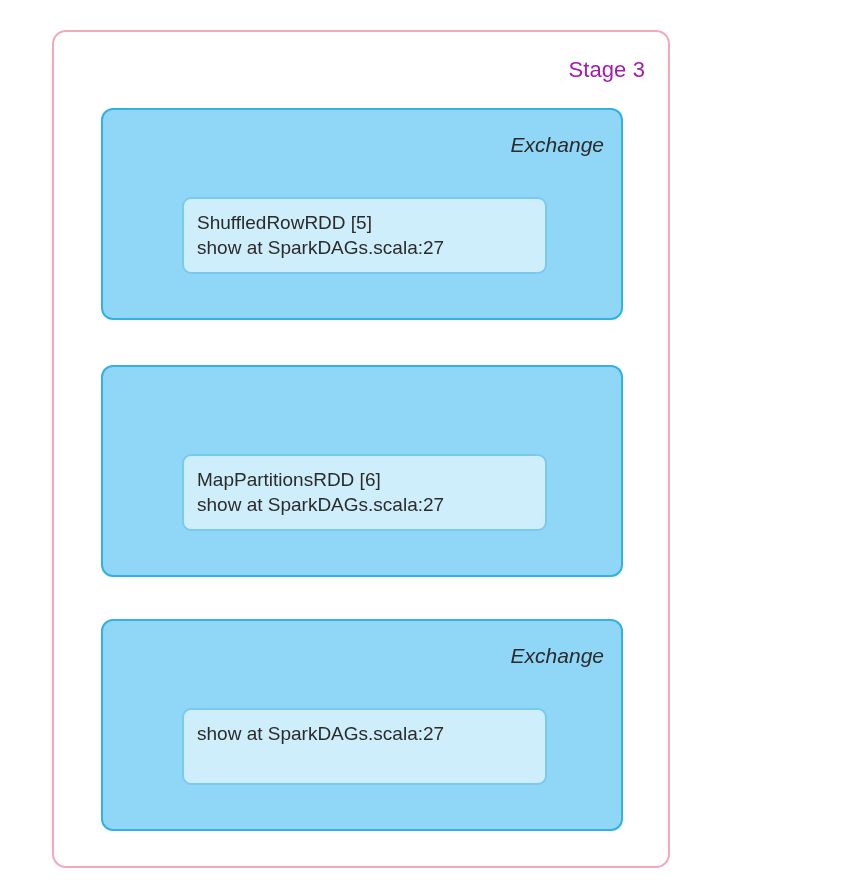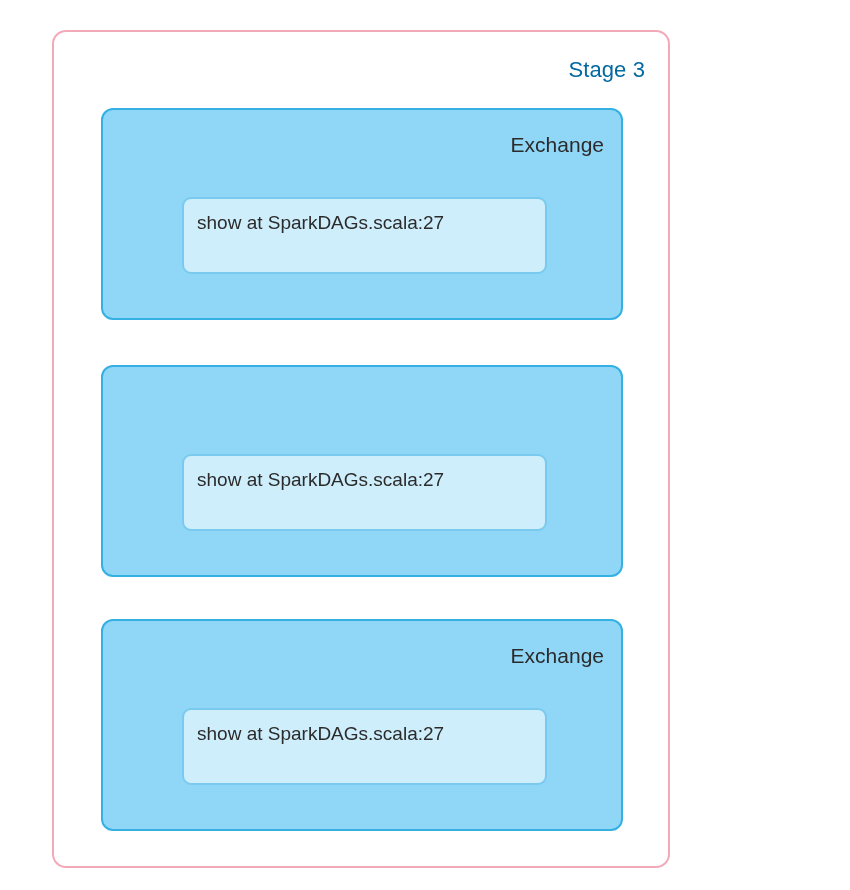--- a/index.html
+++ b/index.html
@@ -34,21 +34,21 @@
     border-radius: 14px;
     background: #ffffff;
   }
 
   .stage-title {
     position: absolute;
     right: 23px;
     top: 25px;
     font-size: 22px;
     line-height: 26px;
-    color: #0369a1;
+    color: #a21caf;
     letter-spacing: 0.1px;
     white-space: nowrap;
   }
 
   
   .op-group {
     position: absolute;
     left: 47px;           
     width: 522px;         
     height: 212px;
@@ -62,20 +62,21 @@
   .op-group.g2 { top: 587px; }   
 
   .op-group-label {
     position: absolute;
     right: 17px;
     top: 22px;
     font-size: 21px;
     line-height: 25px;
     color: #2b2b2b;
     white-space: nowrap;
+    font-style: italic;
   }
 
   
   .rdd-node {
     position: absolute;
     left: 79px;           
     top: 87px;
     width: 365px;
     height: 77px;
     box-sizing: border-box;
@@ -122,28 +123,30 @@
   </svg>
 
   <div class="stage-container">
 
     <div class="stage-title">Stage 3</div>
 
     <div class="op-group g0">
       <div class="op-group-label">Exchange</div>
       <div class="rdd-node">
         <div class="rdd-node-text">
+          <div>ShuffledRowRDD [5]</div>
           <div>show at SparkDAGs.scala:27</div>
         </div>
       </div>
     </div>
 
     <div class="op-group g1">
       <div class="rdd-node">
         <div class="rdd-node-text">
+          <div>MapPartitionsRDD [6]</div>
           <div>show at SparkDAGs.scala:27</div>
         </div>
       </div>
     </div>
 
     <div class="op-group g2">
       <div class="op-group-label">Exchange</div>
       <div class="rdd-node">
         <div class="rdd-node-text">
           <div>show at SparkDAGs.scala:27</div>

